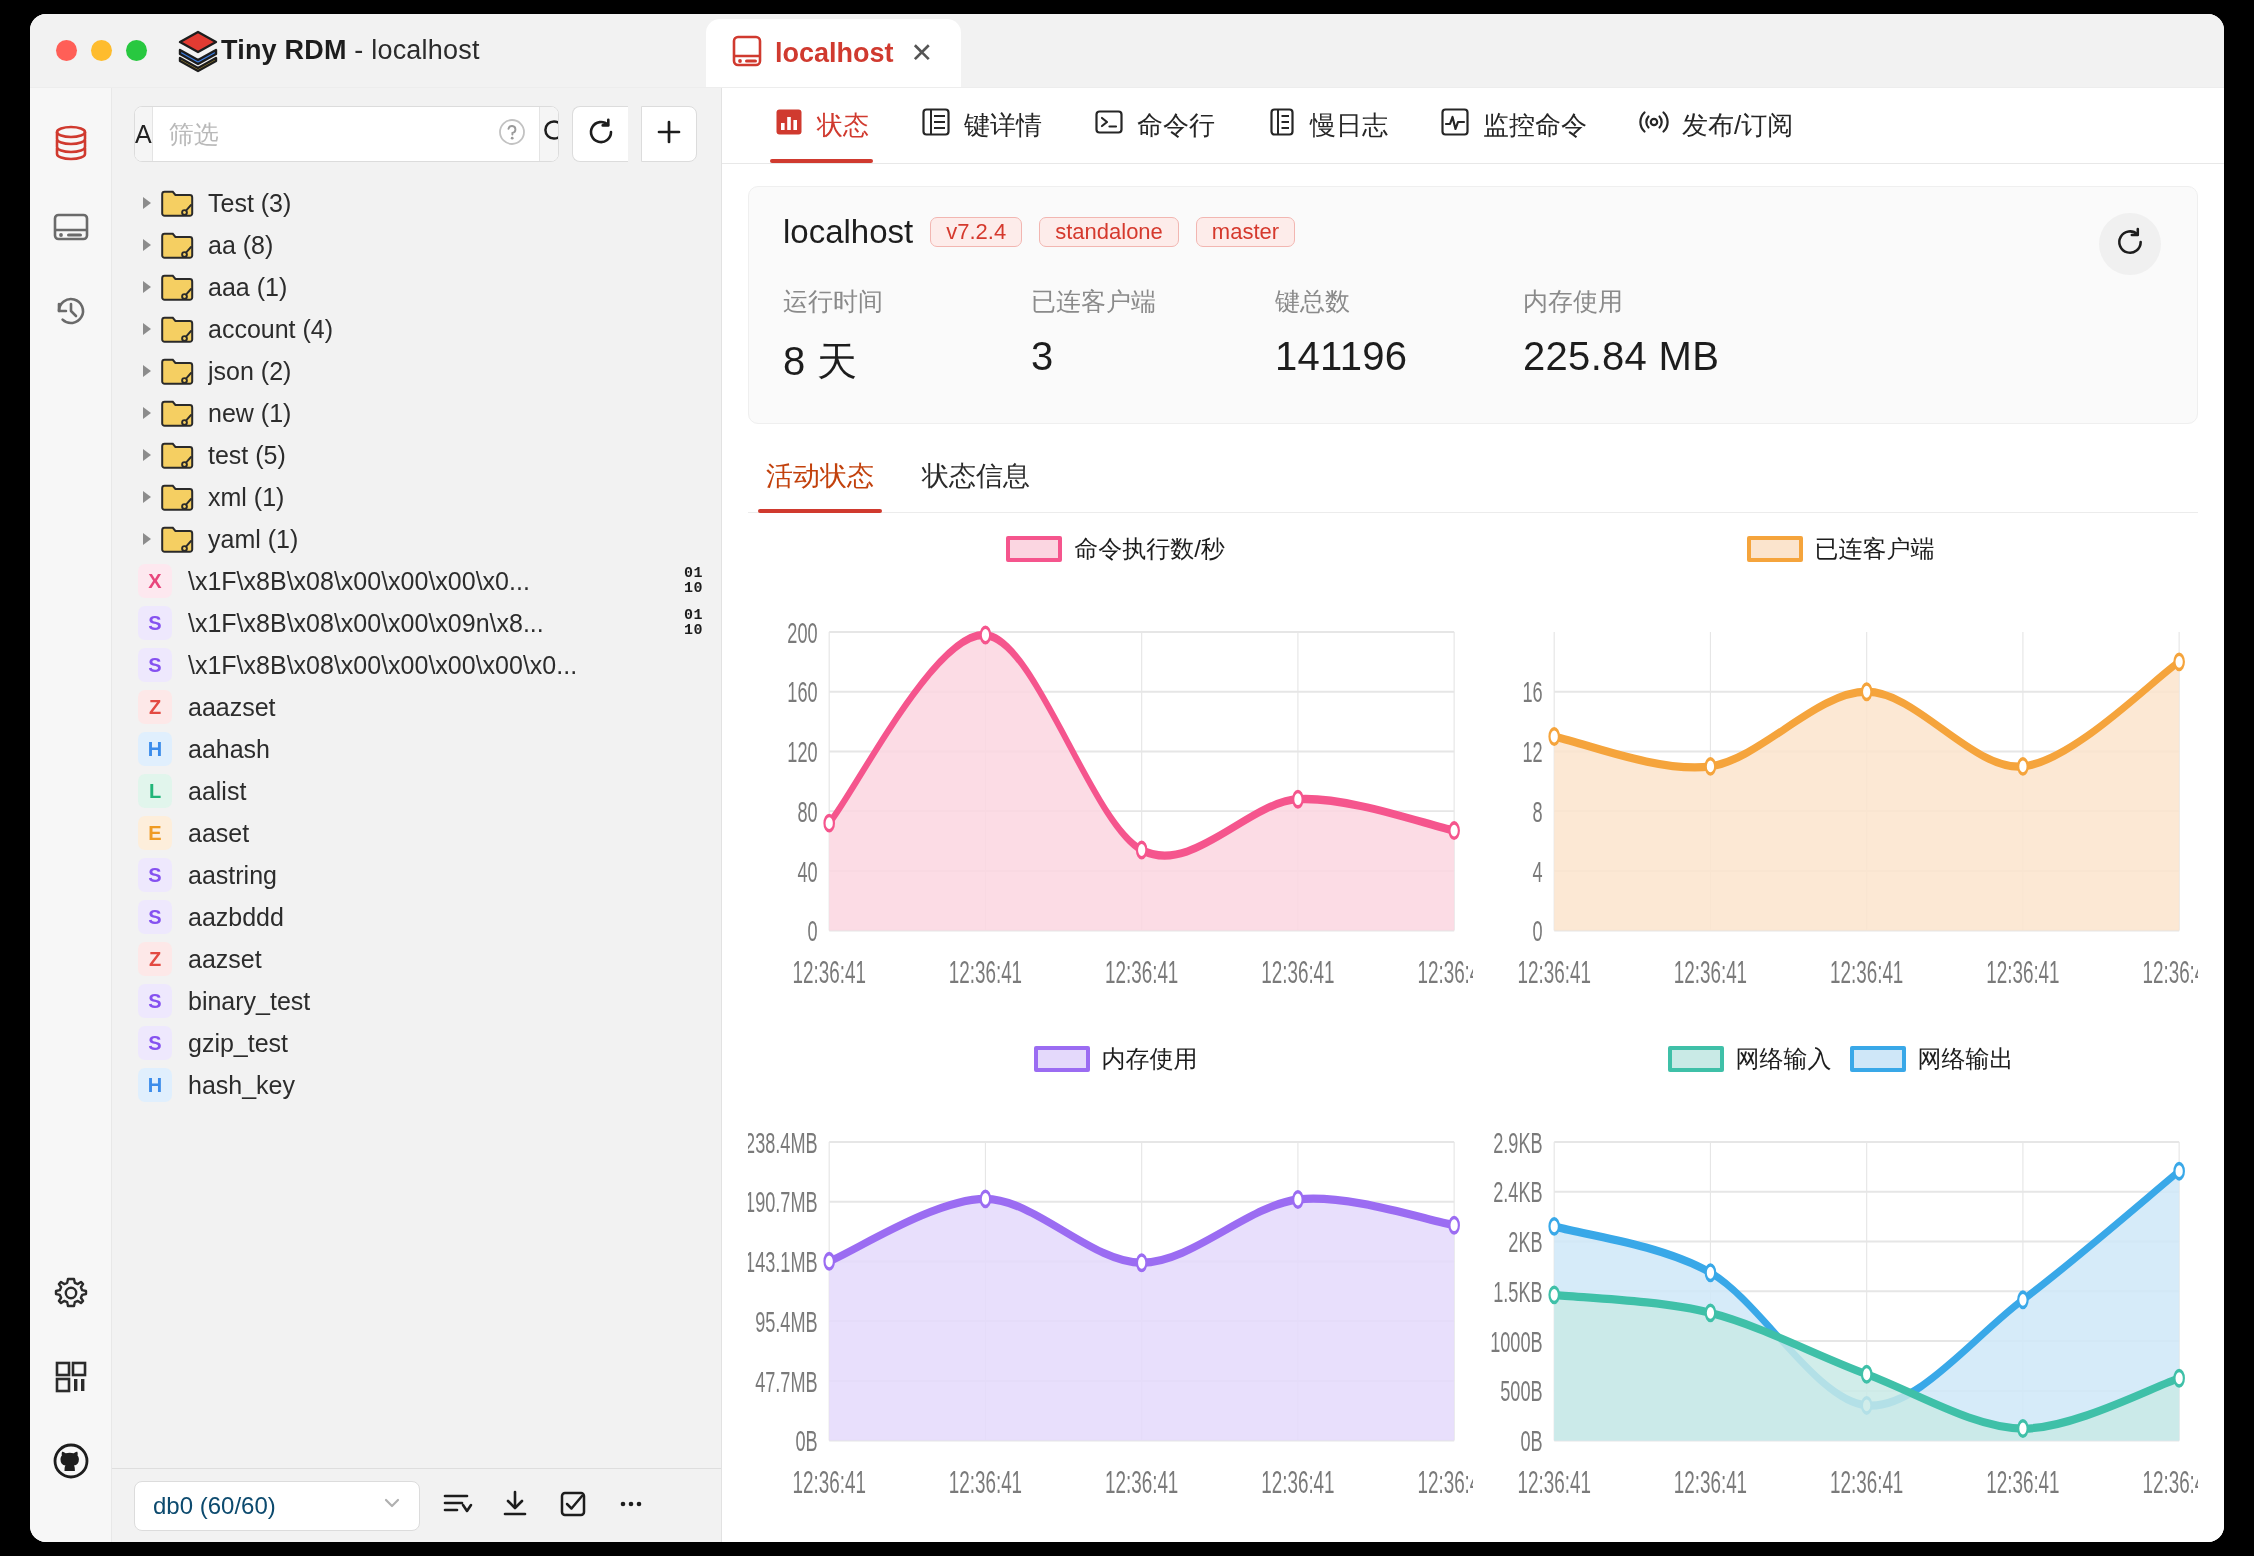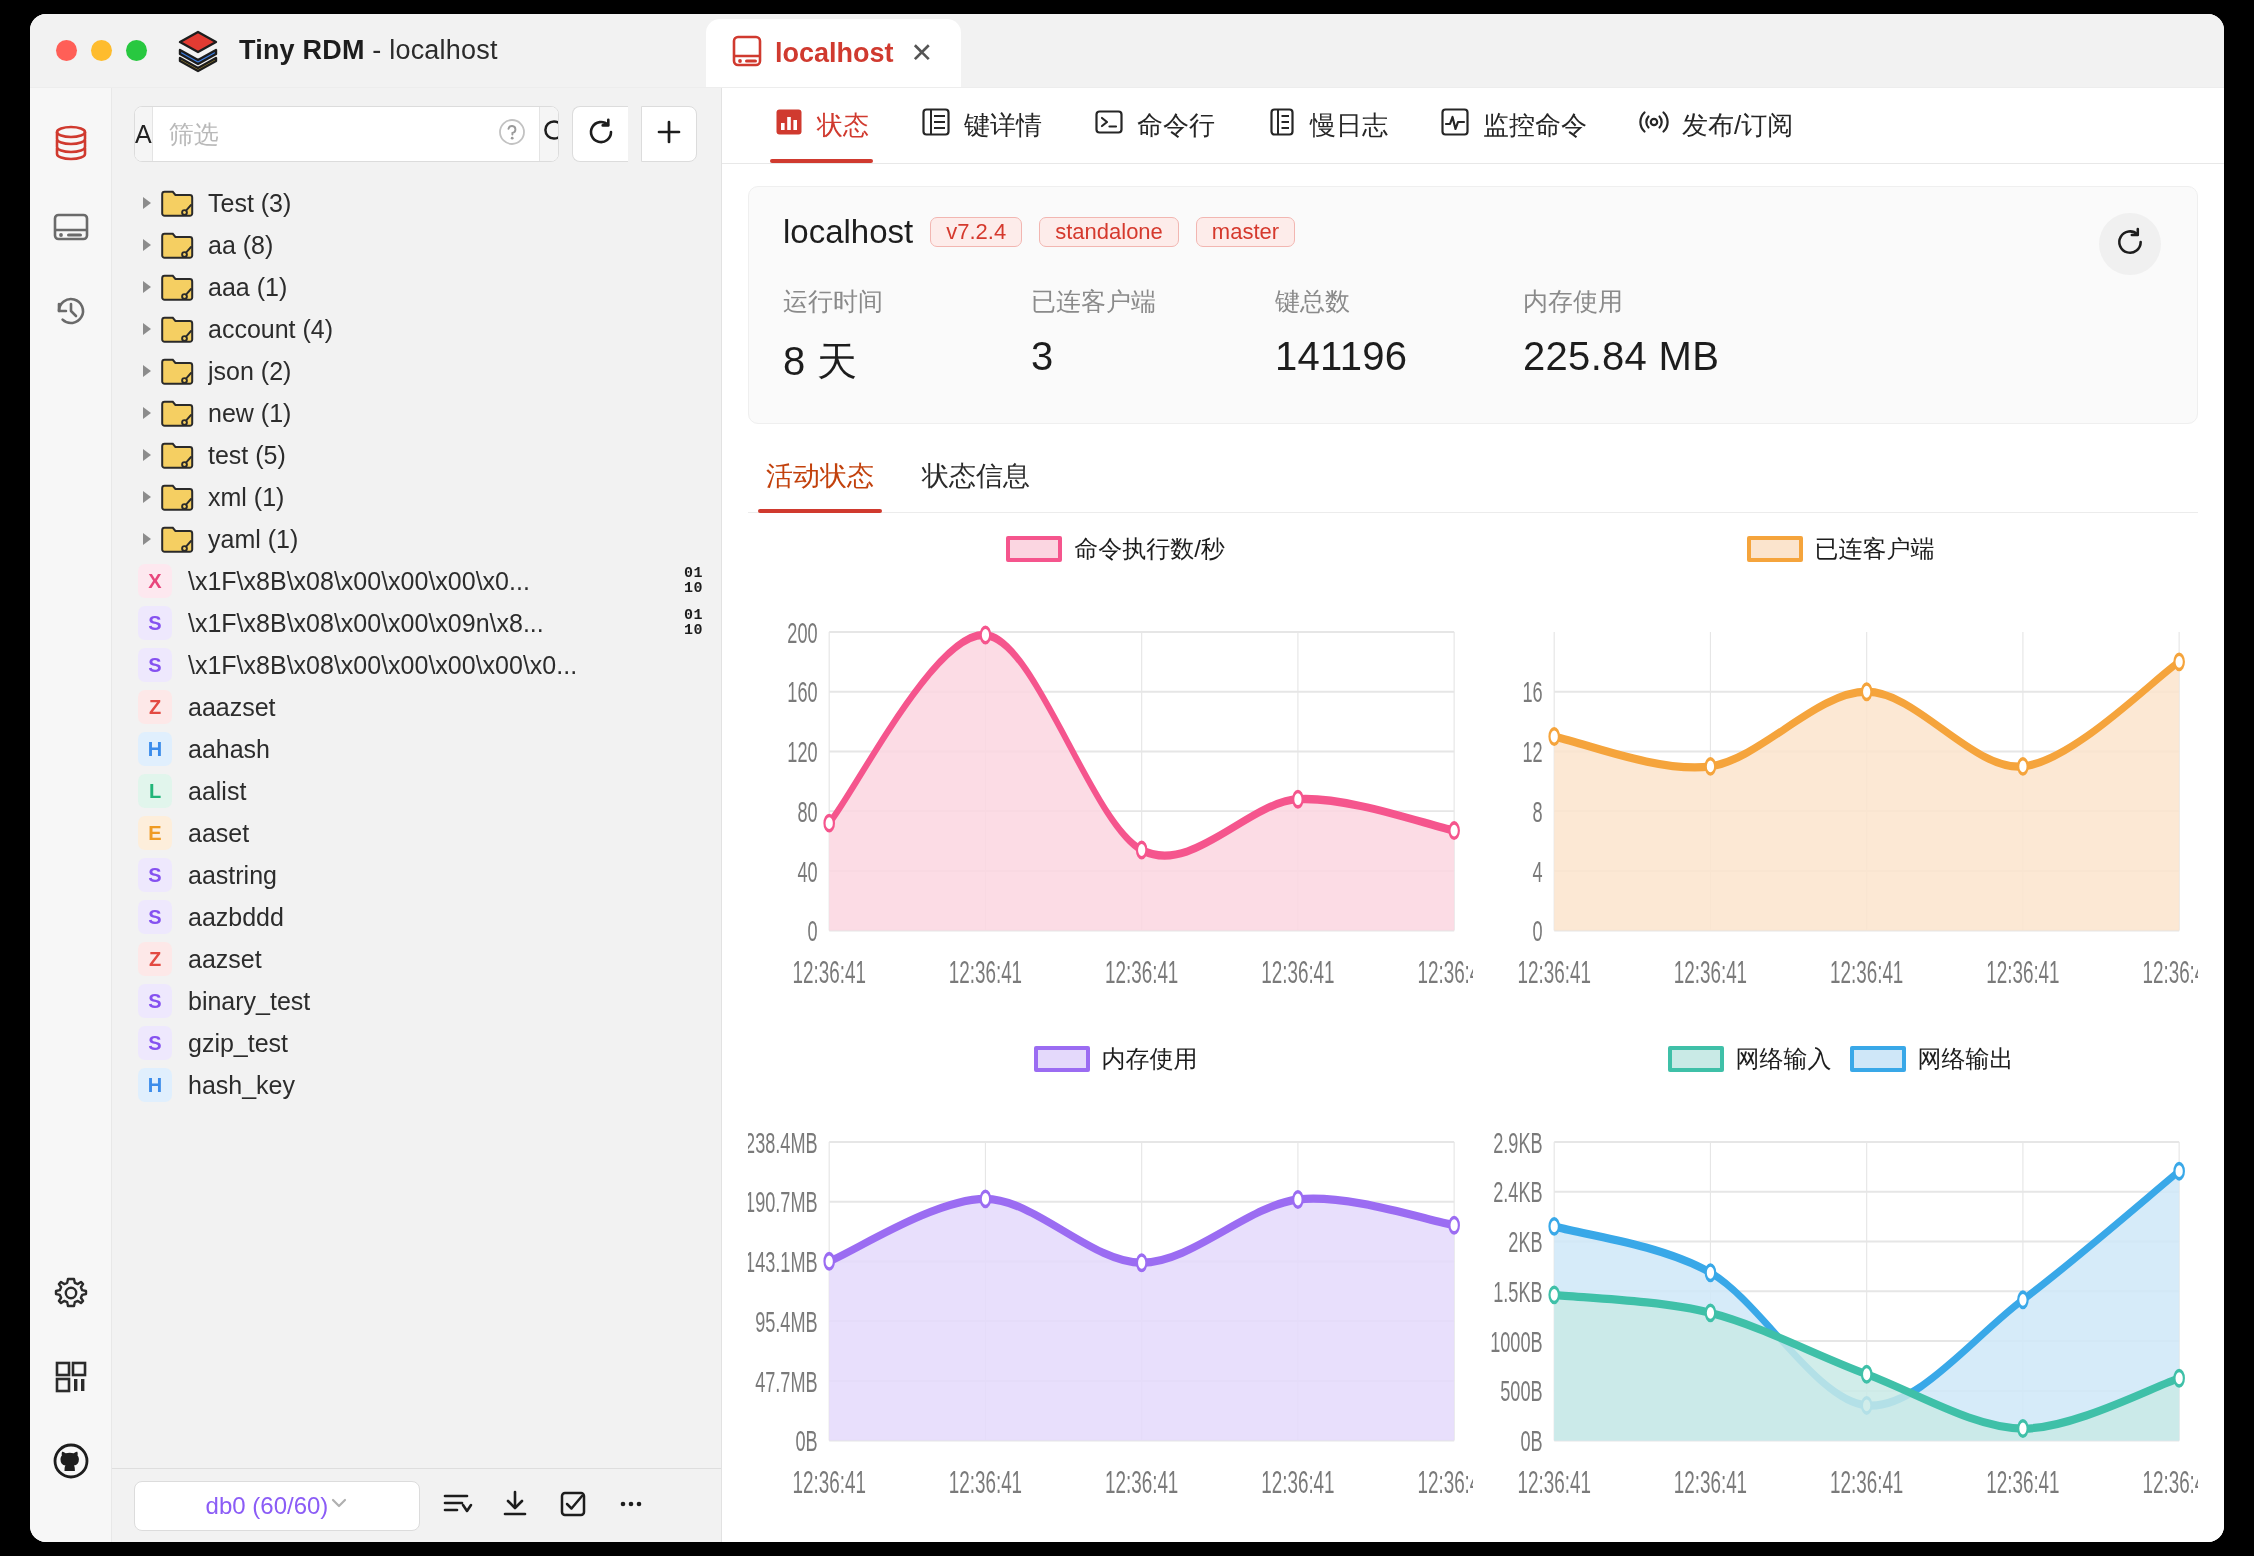--- a/index.html
+++ b/index.html
@@ -29,21 +29,20 @@
     position: relative;
     border-bottom: 1px solid #ededed;
   }
   .traffic { display: flex; gap: 14px; align-items: center; }
   .dot { width: 21px; height: 21px; border-radius: 50%; }
   .dot.red { background: #ff5f57; }
   .dot.yellow { background: #febc2e; }
   .dot.green { background: #28c840; }
   .app-logo { margin-left: 28px; display: flex; align-items: center; }
   .app-title {
-    margin-left: 18px;
     font-size: 27px; color: #1d1d1d; letter-spacing: .2px;
   }
   .app-title b { font-weight: 700; }
   .app-title span.sub { font-weight: 400; color: #2b2b2b; }
 
   
   .tabstrip {
     position: absolute; left: 676px; bottom: 0; top: 6px;
     right: 0;
     display: flex; align-items: flex-end;
@@ -156,22 +155,22 @@
 
   .sb-footer {
     height: 74px; flex: 0 0 74px;
     border-top: 1px solid #dedede;
     background: #f2f2f2;
     display: flex; align-items: center; gap: 16px;
     padding: 0 22px;
   }
   .db-select {
     flex: 1; height: 50px; background: #fff; border: 1px solid #dcdcdc;
-    border-radius: 8px; display: flex; align-items: center; justify-content: center;
-    padding: 0 16px 0 18px; font-size: 24px; color: #8b5cf6; cursor: pointer;
+    border-radius: 8px; display: flex; align-items: center; justify-content: space-between;
+    padding: 0 16px 0 18px; font-size: 24px; color: #0c4a6e; cursor: pointer;
     max-width: 286px;
   }
   .foot-ic { cursor: pointer; display: flex; align-items: center; justify-content: center; width: 42px; height: 42px; }
 
   
   .main { flex: 1; display: flex; flex-direction: column; min-width: 0; background: #fff; }
   .main-tabs {
     height: 76px; flex: 0 0 76px;
     display: flex; align-items: stretch; gap: 0;
     padding-left: 26px;

